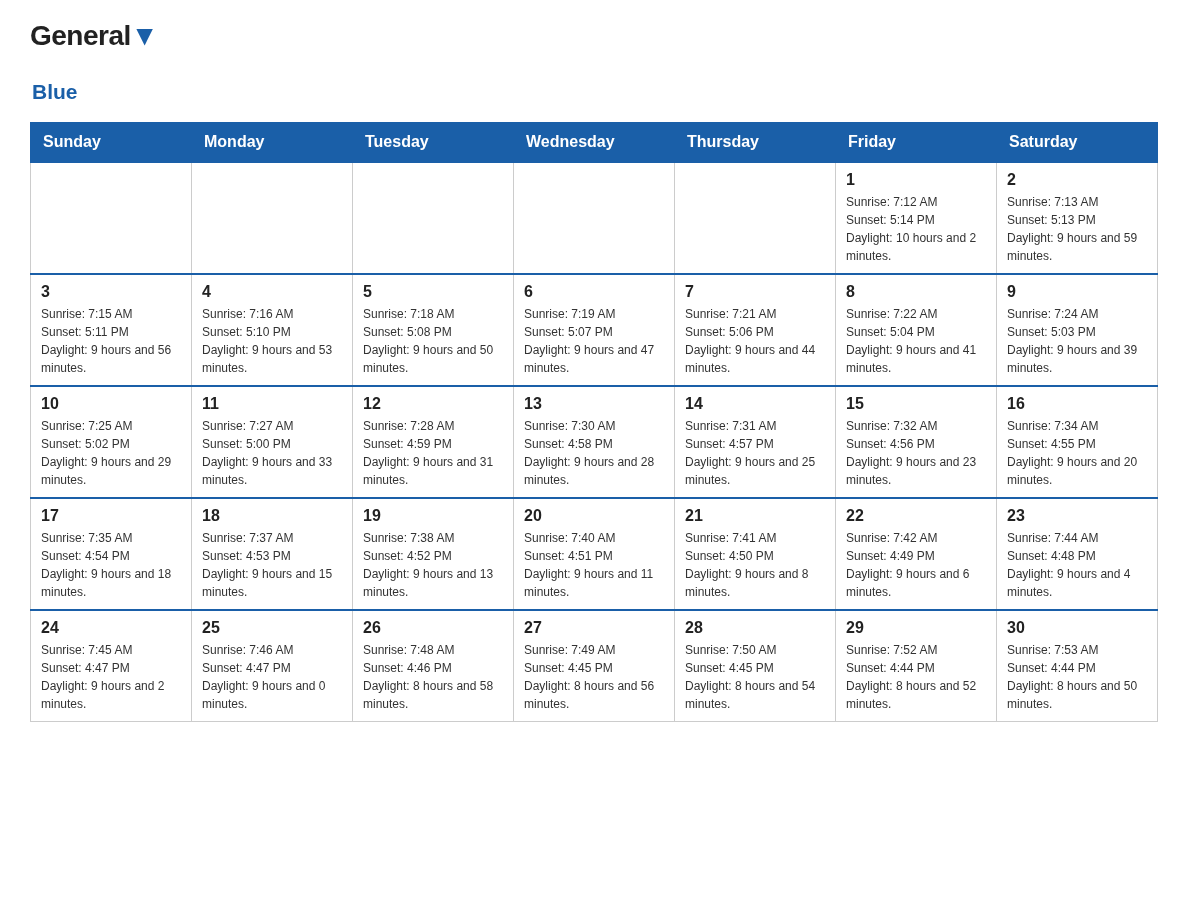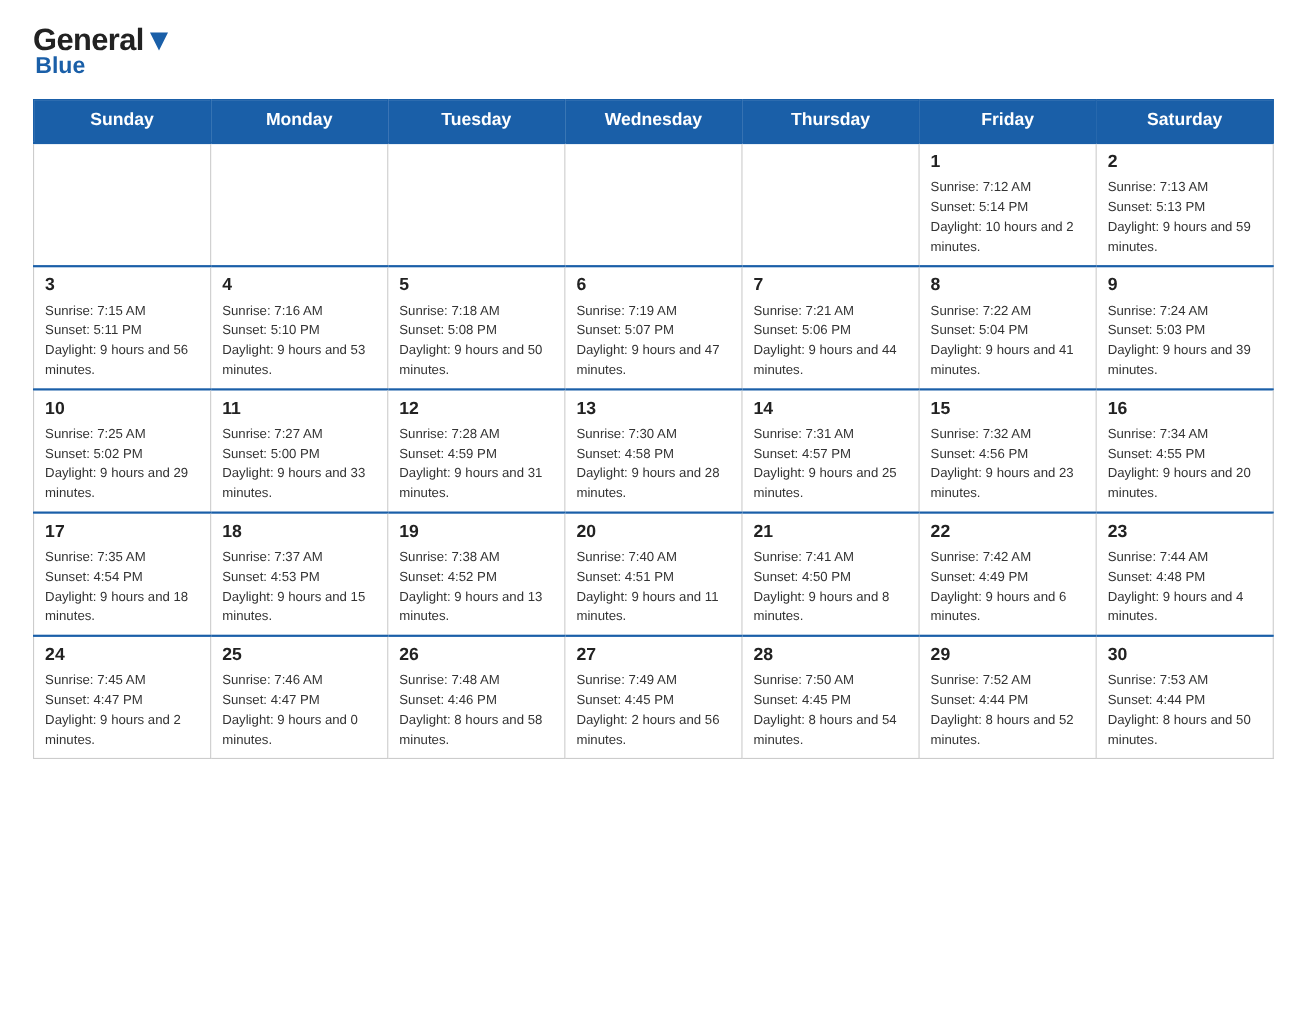--- a/index.html
+++ b/index.html
@@ -14,20 +14,21 @@
     .header {
       display: flex;
       justify-content: space-between;
       align-items: flex-start;
       margin-bottom: 18px;
     }
     .logo {
       display: flex;
       flex-direction: column;
       align-items: flex-start;
+      gap: 32px;
     }
     .logo-top {
       font-size: 28px;
       font-weight: bold;
       color: #222;
       letter-spacing: -0.5px;
     }
     .logo-top span.blue {
       color: #1a5fa8;
     }
@@ -57,21 +58,21 @@
       width: 100%;
       border-collapse: collapse;
       border: 1px solid #bbb;
     }
     .calendar th {
       background: #1a5fa8;
       color: #fff;
       font-size: 16px;
       font-weight: bold;
       padding: 10px 12px;
-      text-align: center;
+      text-align: left;
       border: 1px solid #1a5fa8;
     }
     .calendar td {
       vertical-align: top;
       border: 1px solid #ccc;
       padding: 8px 10px;
       width: 14.28%;
       min-height: 100px;
       background: #fff;
       font-size: 13px;
@@ -237,21 +238,21 @@
         <td>
           <span class="day-num">25</span>
           <div class="day-info"><span>Sunrise: 7:46 AM</span><br><span>Sunset: 4:47 PM</span><br><span>Daylight: 9 hours and 0 minutes.</span></div>
         </td>
         <td>
           <span class="day-num">26</span>
           <div class="day-info"><span>Sunrise: 7:48 AM</span><br><span>Sunset: 4:46 PM</span><br><span>Daylight: 8 hours and 58 minutes.</span></div>
         </td>
         <td>
           <span class="day-num">27</span>
-          <div class="day-info"><span>Sunrise: 7:49 AM</span><br><span>Sunset: 4:45 PM</span><br><span>Daylight: 2 hours and 56 minutes.</span></div>
+          <div class="day-info"><span>Sunrise: 7:49 AM</span><br><span>Sunset: 4:45 PM</span><br><span>Daylight: 8 hours and 56 minutes.</span></div>
         </td>
         <td>
           <span class="day-num">28</span>
           <div class="day-info"><span>Sunrise: 7:50 AM</span><br><span>Sunset: 4:45 PM</span><br><span>Daylight: 8 hours and 54 minutes.</span></div>
         </td>
         <td>
           <span class="day-num">29</span>
           <div class="day-info"><span>Sunrise: 7:52 AM</span><br><span>Sunset: 4:44 PM</span><br><span>Daylight: 8 hours and 52 minutes.</span></div>
         </td>
         <td>

